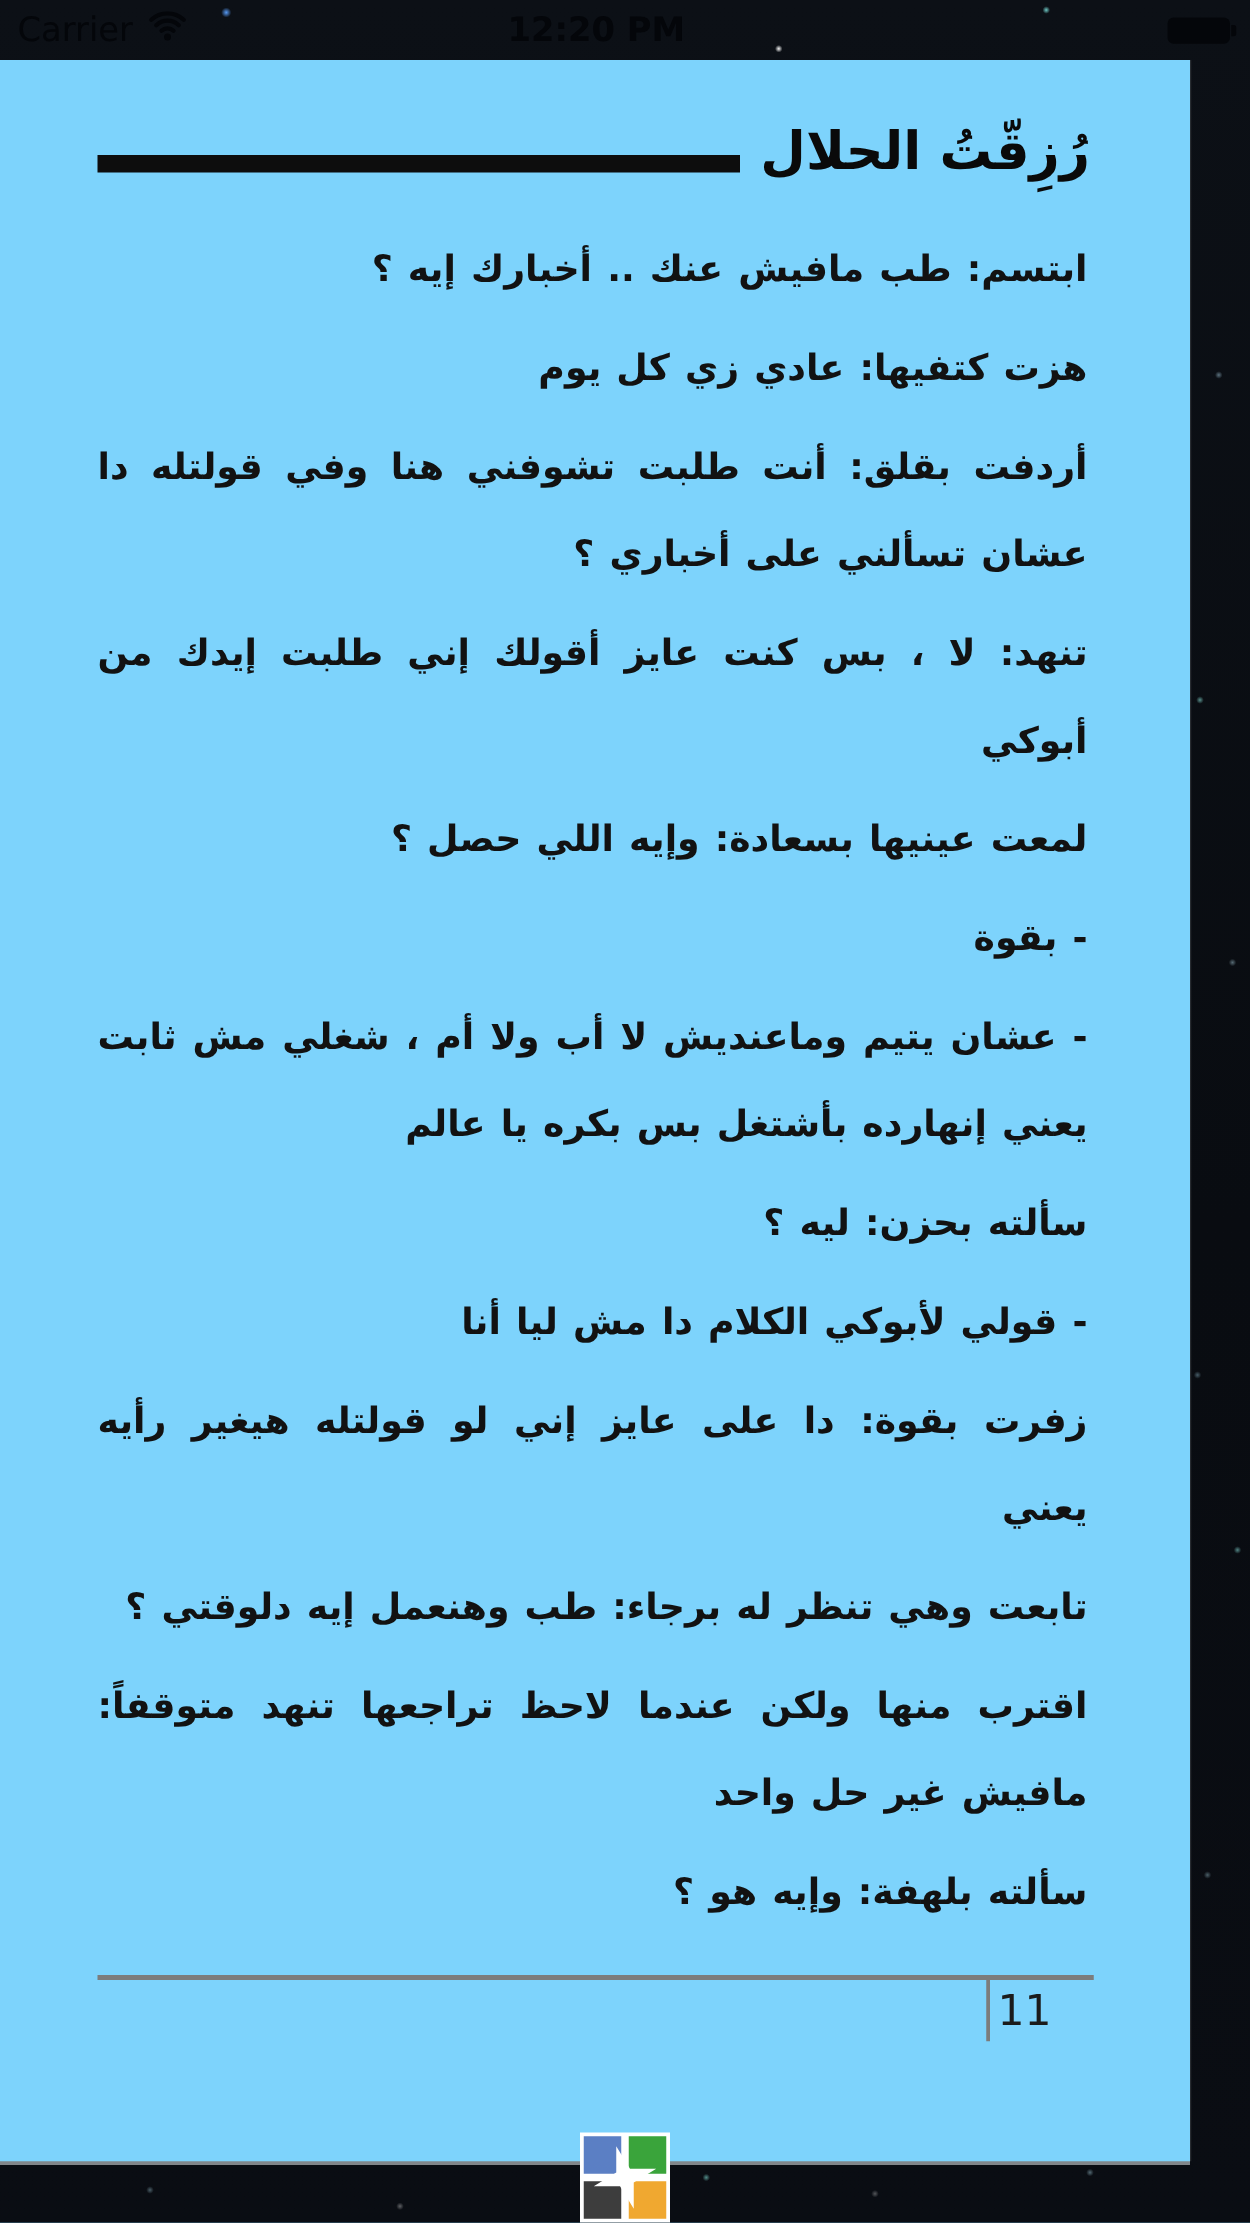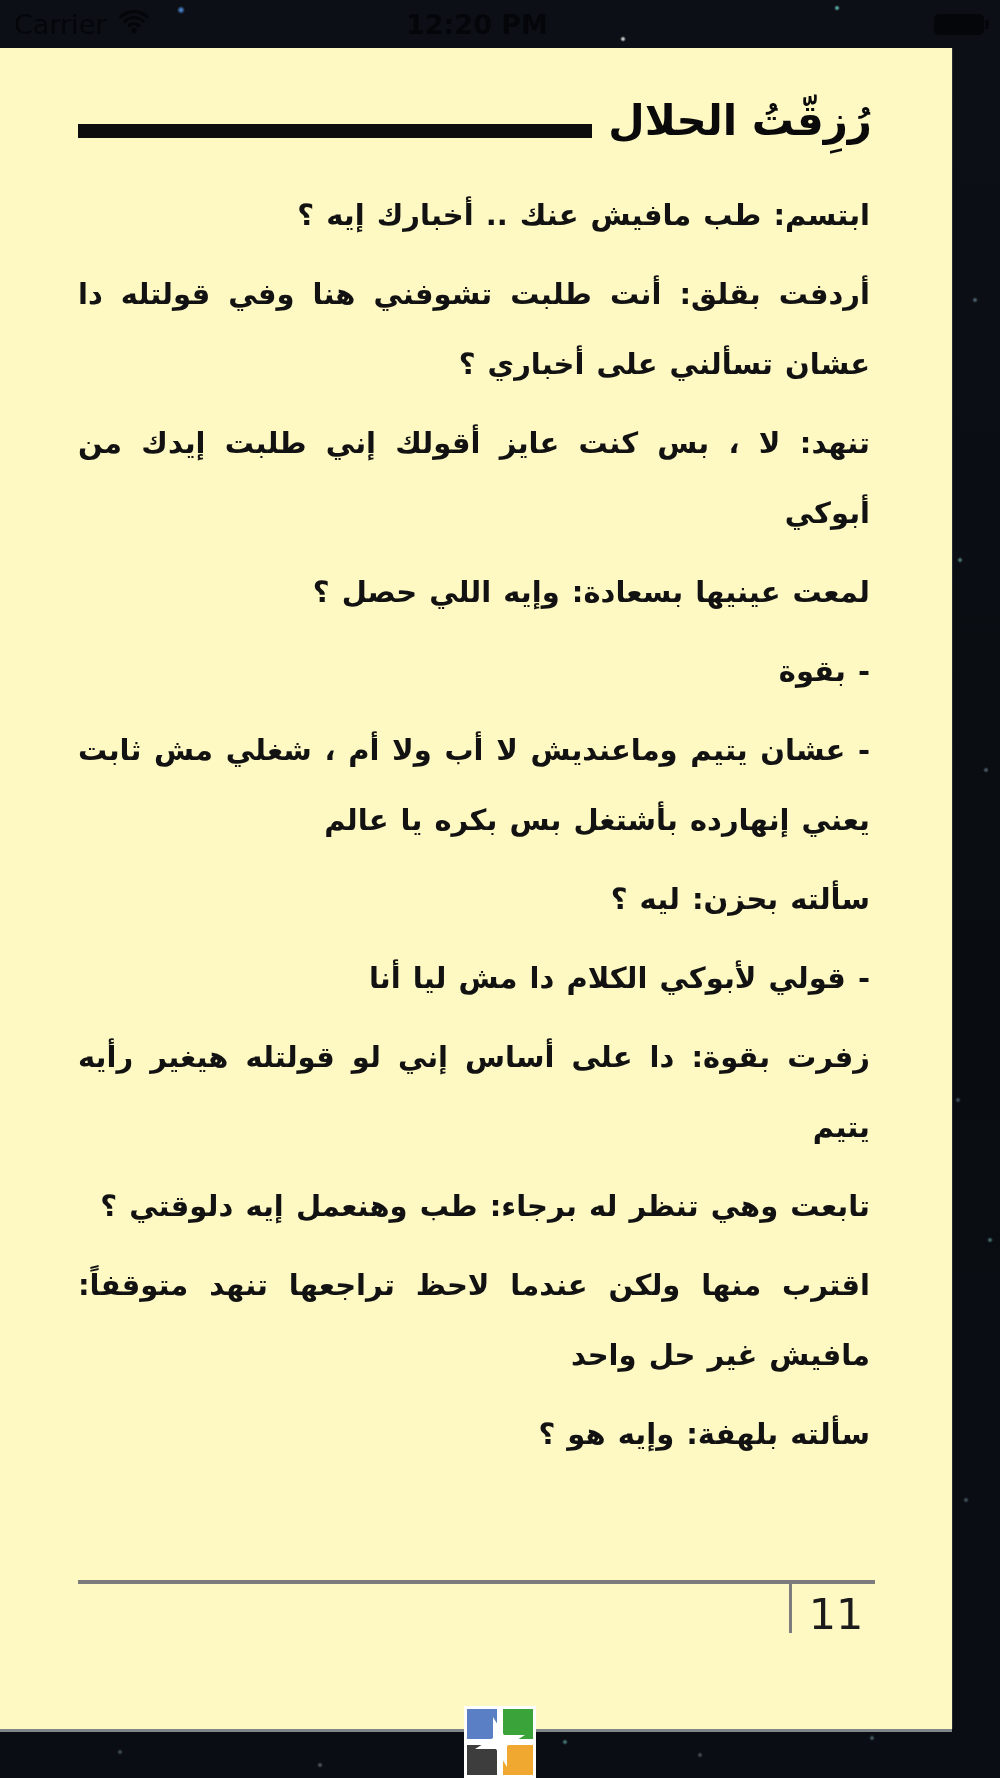--- a/index.html
+++ b/index.html
@@ -35,42 +35,42 @@
   }
   .sb-left{display:flex;align-items:center;gap:12px;margin-left:14px;}
   .sb-center{position:absolute;left:0;right:46px;text-align:center;font-weight:600;}
   .sb-right{display:flex;align-items:center;margin-right:16px;}
   .battery{width:50px;height:21px;border-radius:5px;background:#04060a;position:relative;}
   .battery::after{content:"";position:absolute;right:-5px;top:6px;width:4px;height:9px;
     background:#04060a;border-radius:0 2px 2px 0;}
 
   
   .page{
-    position:absolute;left:0;top:48px;width:952px;height:1681px;background:#fef9c3;
+    position:absolute;left:0;top:48px;width:952px;height:1681px;background:#7dd3fc;
     box-shadow:0 3px 0 rgba(150,156,160,.85), 1px 0 0 rgba(60,65,70,.6);
   }
   .title-row{display:flex;direction:rtl;align-items:center;margin:48px 80px 0 78px;}
   .chapter-title{
     font-size:42px;font-weight:bold;color:#0a0a0a;margin:0 0 0 16px;line-height:1.2;
     white-space:nowrap;letter-spacing:-1px;
   }
   .title-line{flex:1;height:14px;background:#0d0d0d;margin-top:20px;}
 
   .content{margin:34px 82px 0 78px;direction:rtl;}
   .para{
     font-size:29px;font-weight:bold;color:#121212;
     text-align:justify;text-align-last:right;
     line-height:70px;margin:0 0 9px 0;word-spacing:2px;
   }
 
   .footer-rule{position:absolute;left:78px;top:1532px;width:797px;height:4px;background:#7c7c7c;}
   .footer-tick{position:absolute;left:789px;top:1532px;width:3px;height:53px;background:#7c7c7c;}
   .page-number{
     position:absolute;left:798px;top:1541px;width:76px;
-    font-size:43px;font-weight:400;color:#1b1b1b;text-align:center;
+    font-size:34px;font-weight:400;color:#1b1b1b;text-align:left;
   }
 
   
   .logo-box{position:absolute;left:464px;top:1706px;width:72px;height:72px;background:#ffffff;}
   .sq{position:absolute;width:30px;height:30px;}
   .sq.tl{left:3px;top:3px;} .sq.tr{left:39px;top:3px;}
   .sq.bl{left:3px;top:39px;} .sq.br{left:39px;top:39px;}
   .logo-star{position:absolute;left:8px;top:8px;width:56px;height:56px;}
 </style>
 </head>
@@ -97,28 +97,29 @@
 </div>
 
 <div class="page">
   <div class="title-row">
     <h1 class="chapter-title">رُزِقّتُ الحلال</h1>
     <div class="title-line"></div>
   </div>
 
   <div class="content">
     <p class="para">ابتسم: طب مافيش عنك .. أخبارك إيه ؟</p>
+    <p class="para">هزت كتفيها: عادي زي كل يوم</p>
     <p class="para">أردفت بقلق: أنت طلبت تشوفني هنا وفي قولتله دا عشان تسألني على أخباري ؟</p>
     <p class="para">تنهد: لا ، بس كنت عايز أقولك إني طلبت إيدك من أبوكي</p>
     <p class="para">لمعت عينيها بسعادة: وإيه اللي حصل ؟</p>
     <p class="para">- بقوة</p>
     <p class="para">- عشان يتيم وماعنديش لا أب ولا أم ، شغلي مش ثابت يعني إنهارده بأشتغل بس بكره يا عالم</p>
     <p class="para">سألته بحزن: ليه ؟</p>
     <p class="para">- قولي لأبوكي الكلام دا مش ليا أنا</p>
-    <p class="para">زفرت بقوة: دا على أساس إني لو قولتله هيغير رأيه يتيم</p>
+    <p class="para">زفرت بقوة: دا على عايز إني لو قولتله هيغير رأيه يعني</p>
     <p class="para">تابعت وهي تنظر له برجاء: طب وهنعمل إيه دلوقتي ؟</p>
     <p class="para">اقترب منها ولكن عندما لاحظ تراجعها تنهد متوقفاً: مافيش غير حل واحد</p>
     <p class="para">سألته بلهفة: وإيه هو ؟</p>
   </div>
 
   <div class="footer-rule"></div>
   <div class="footer-tick"></div>
   <div class="page-number">11</div>
 </div>
 

